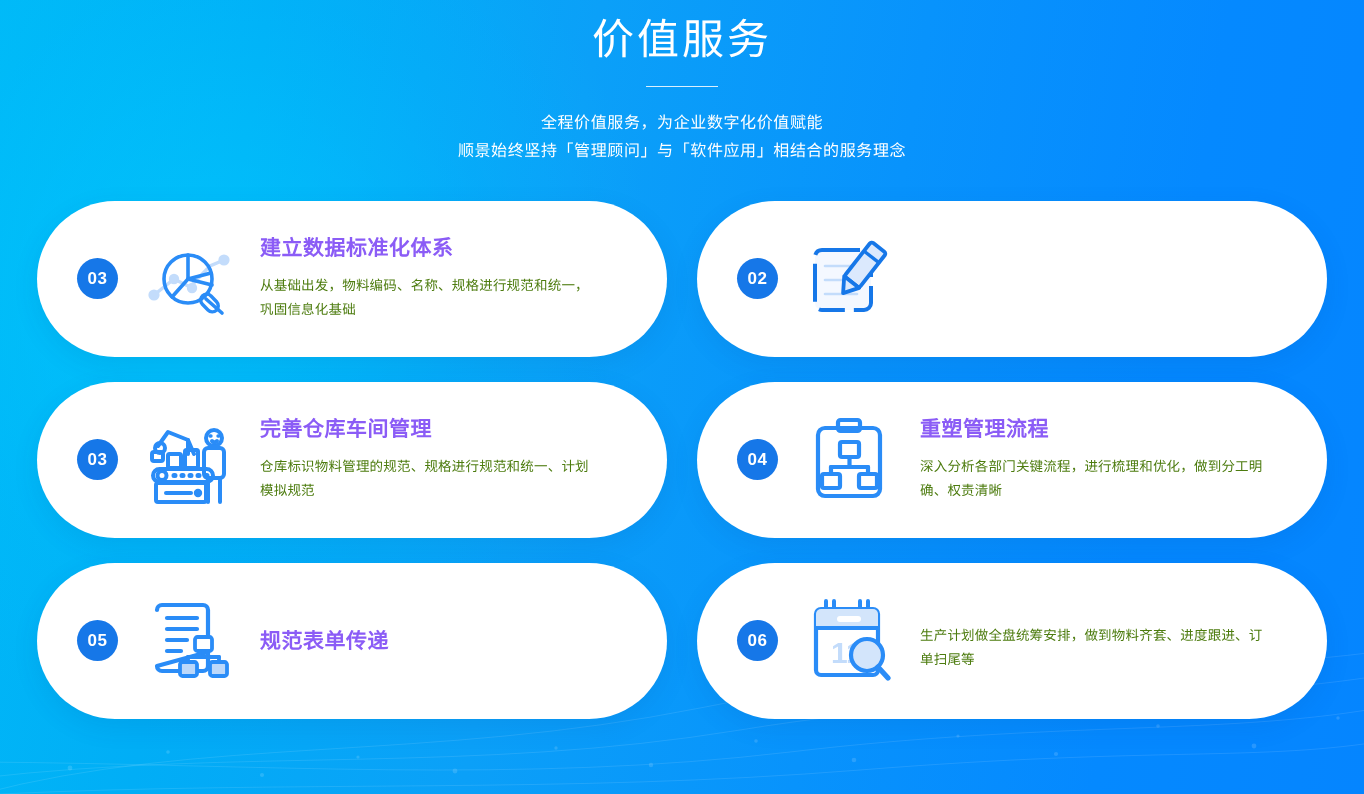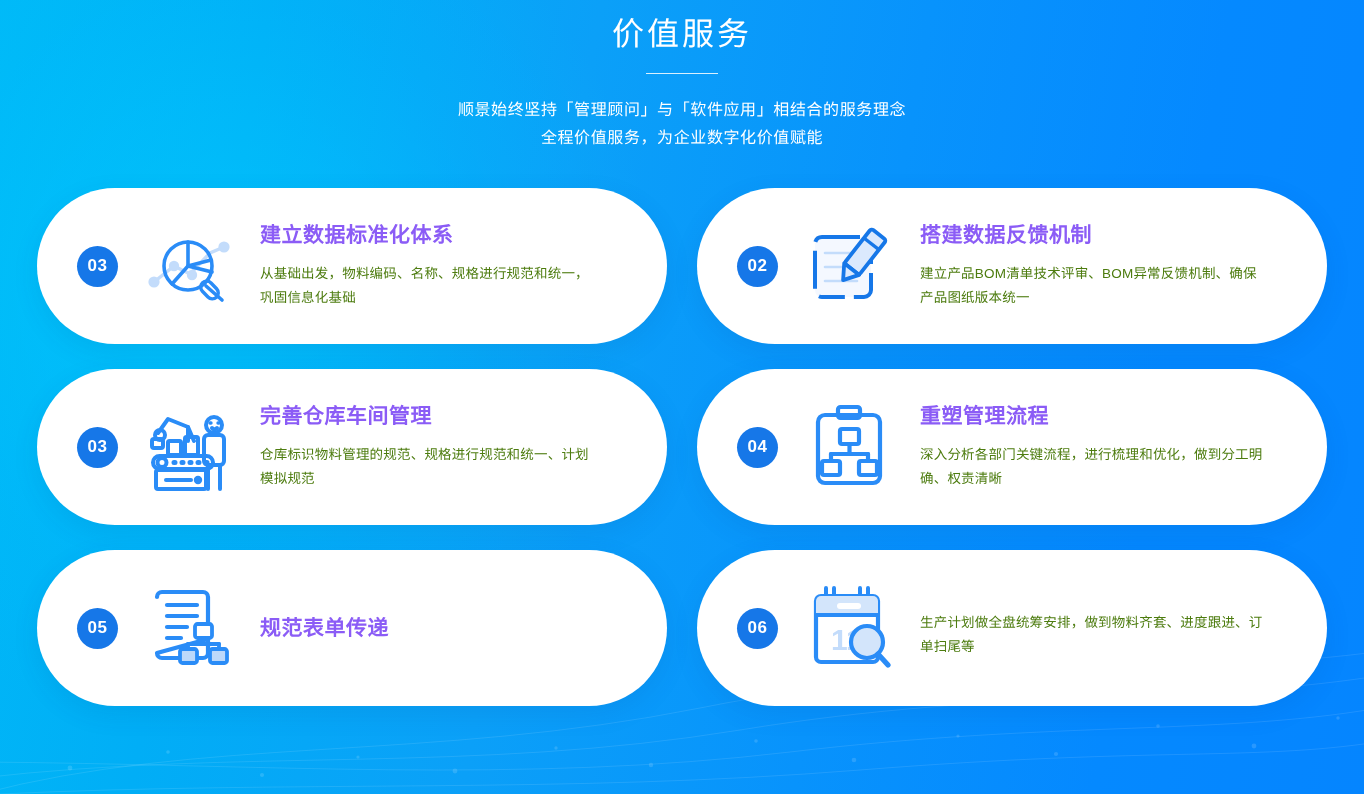--- a/index.html
+++ b/index.html
@@ -48,21 +48,21 @@
   .bg-texture svg { display: block; width: 100%; height: 100%; }
 
   
   .header {
     position: relative;
     text-align: center;
     padding-top: 14px;
   }
   .page-title {
     margin: 0;
-    font-size: 32px;
+    font-size: 42px;
     line-height: 1.25;
     font-weight: 400;
     color: #ffffff;
     letter-spacing: 3px;
   }
   .title-divider {
     width: 72px;
     height: 1px;
     background: rgba(255,255,255,0.85);
     margin: 19px auto 0 auto;
@@ -182,22 +182,22 @@
         <circle cx="1254" cy="102" r="2.4"></circle>
         <circle cx="1338" cy="74" r="1.7"></circle>
       </g>
     </svg>
   </div>
 
   <div class="header">
     <h1 class="page-title">价值服务</h1>
     <div class="title-divider"></div>
     <p class="subtitle">
+      <span class="subtitle-line">全程价值服务，为企业数字化价值赋能</span>
       <span class="subtitle-line">顺景始终坚持「管理顾问」与「软件应用」相结合的服务理念</span>
-      <span class="subtitle-line">全程价值服务，为企业数字化价值赋能</span>
     </p>
   </div>
 
   <div class="cards">
 
     <div class="card">
       <div class="badge">03</div>
       <div class="card-icon">
         <svg width="92" height="92" viewBox="0 0 92 92" aria-hidden="true">
           <g fill="none" stroke="#c3dcfb" stroke-width="3.4" stroke-linecap="round">
@@ -236,24 +236,20 @@
             <path d="M20 32 H52"></path>
             <path d="M20 46 H52"></path>
             <path d="M20 60 H52"></path>
           </g>
           <g transform="rotate(38 48 44)">
             <rect x="40" y="4" width="19" height="44" rx="2.5" fill="#dbe9fd" stroke="#1677e8" stroke-width="3.8"></rect>
             <path d="M40 48 L49.5 62 L59 48 Z" fill="#dbe9fd" stroke="#1677e8" stroke-width="3.8" stroke-linejoin="round"></path>
             <path d="M40 16 H59" stroke="#1677e8" stroke-width="3.4"></path>
           </g>
         </svg>
-      </div>
-      <div class="card-text">
-        <h3 class="card-title">搭建数据反馈机制</h3>
-        <p class="card-desc">建立产品BOM清单技术评审、BOM异常反馈机制、确保产品图纸版本统一</p>
       </div>
     </div>
 
     <div class="card">
       <div class="badge">03</div>
       <div class="card-icon">
         <svg width="92" height="92" viewBox="0 0 92 92" aria-hidden="true">
           <g fill="none" stroke="#2a8cf7" stroke-width="4" stroke-linejoin="round" stroke-linecap="round">
             <path d="M14 32 L24 18 L44 26 L50 40"></path>
             <circle cx="16" cy="34" r="5"></circle>

